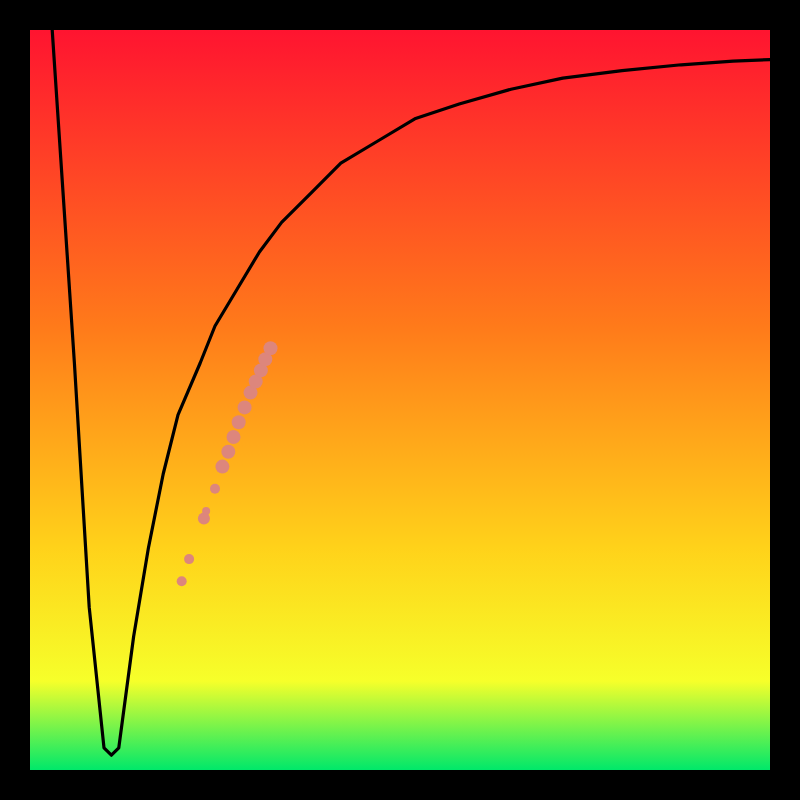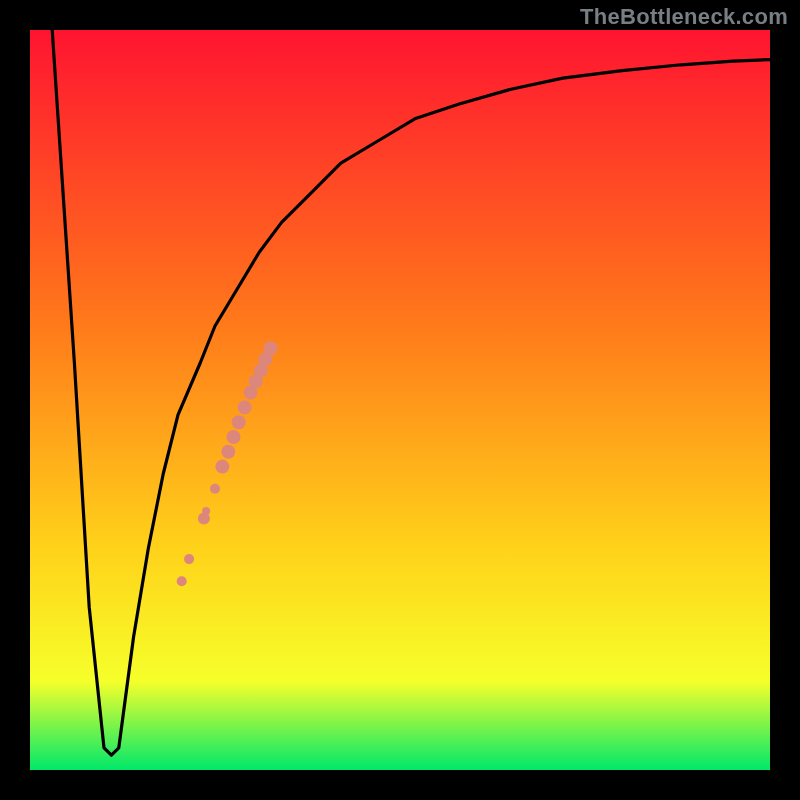--- a/index.html
+++ b/index.html
@@ -36,21 +36,20 @@
     height: 740px;
   }
   .plot-area svg {
     display: block;
   }
 </style>
 </head>
 <body>
 
 <div class="chart-root">
-  <div class="watermark">TheBottleneck.com</div>
 
   <div class="plot-area">
     <svg id="chart-svg" width="740" height="740" viewBox="0 0 740 740" preserveAspectRatio="none">
       <defs>
         <linearGradient id="bg-grad" x1="0" y1="0" x2="0" y2="1">
           <stop id="g0" offset="0%" stop-color="#ff1430"></stop>
           <stop id="g1" offset="40%" stop-color="#ff7a1a"></stop>
           <stop id="g2" offset="70%" stop-color="#ffd21a"></stop>
           <stop id="g3" offset="88%" stop-color="#f6ff2a"></stop>
           <stop id="g4" offset="100%" stop-color="#00e86a"></stop>

